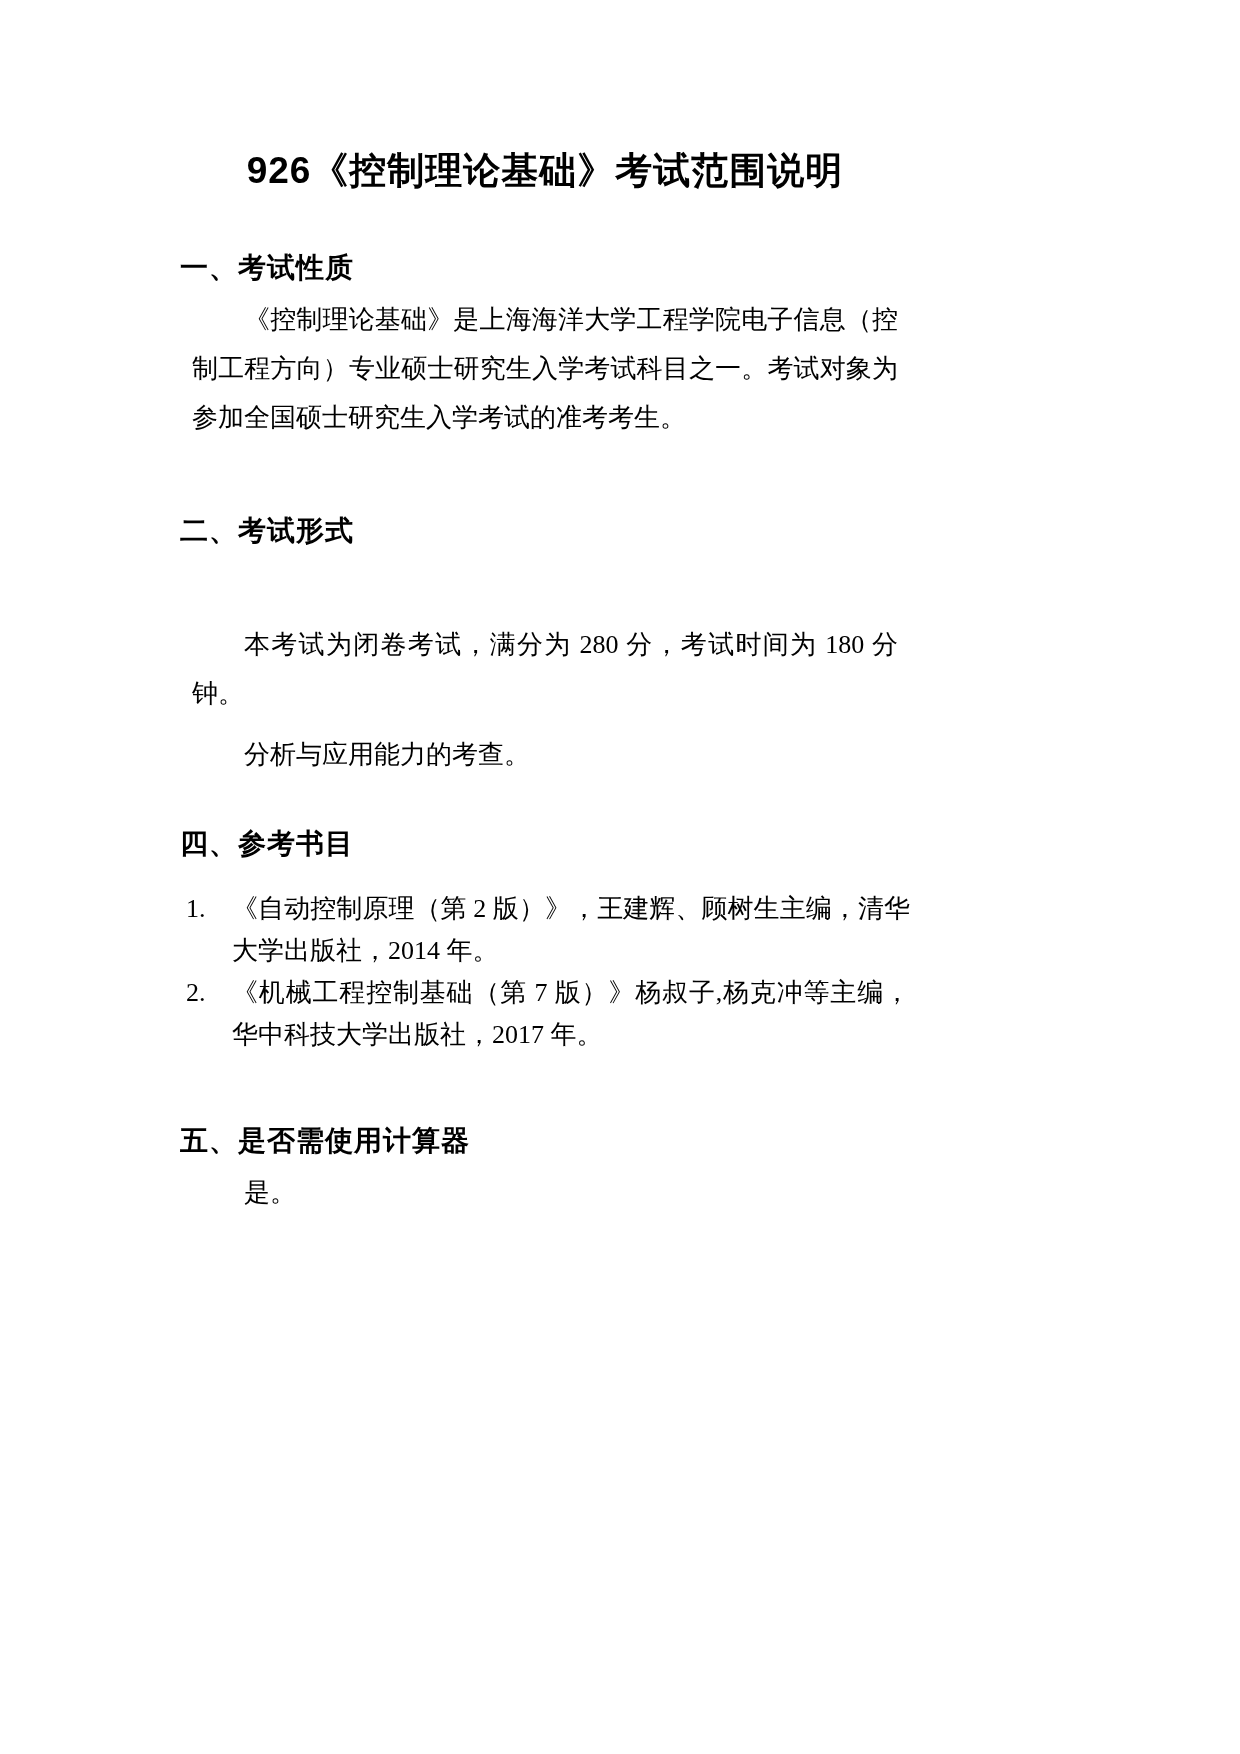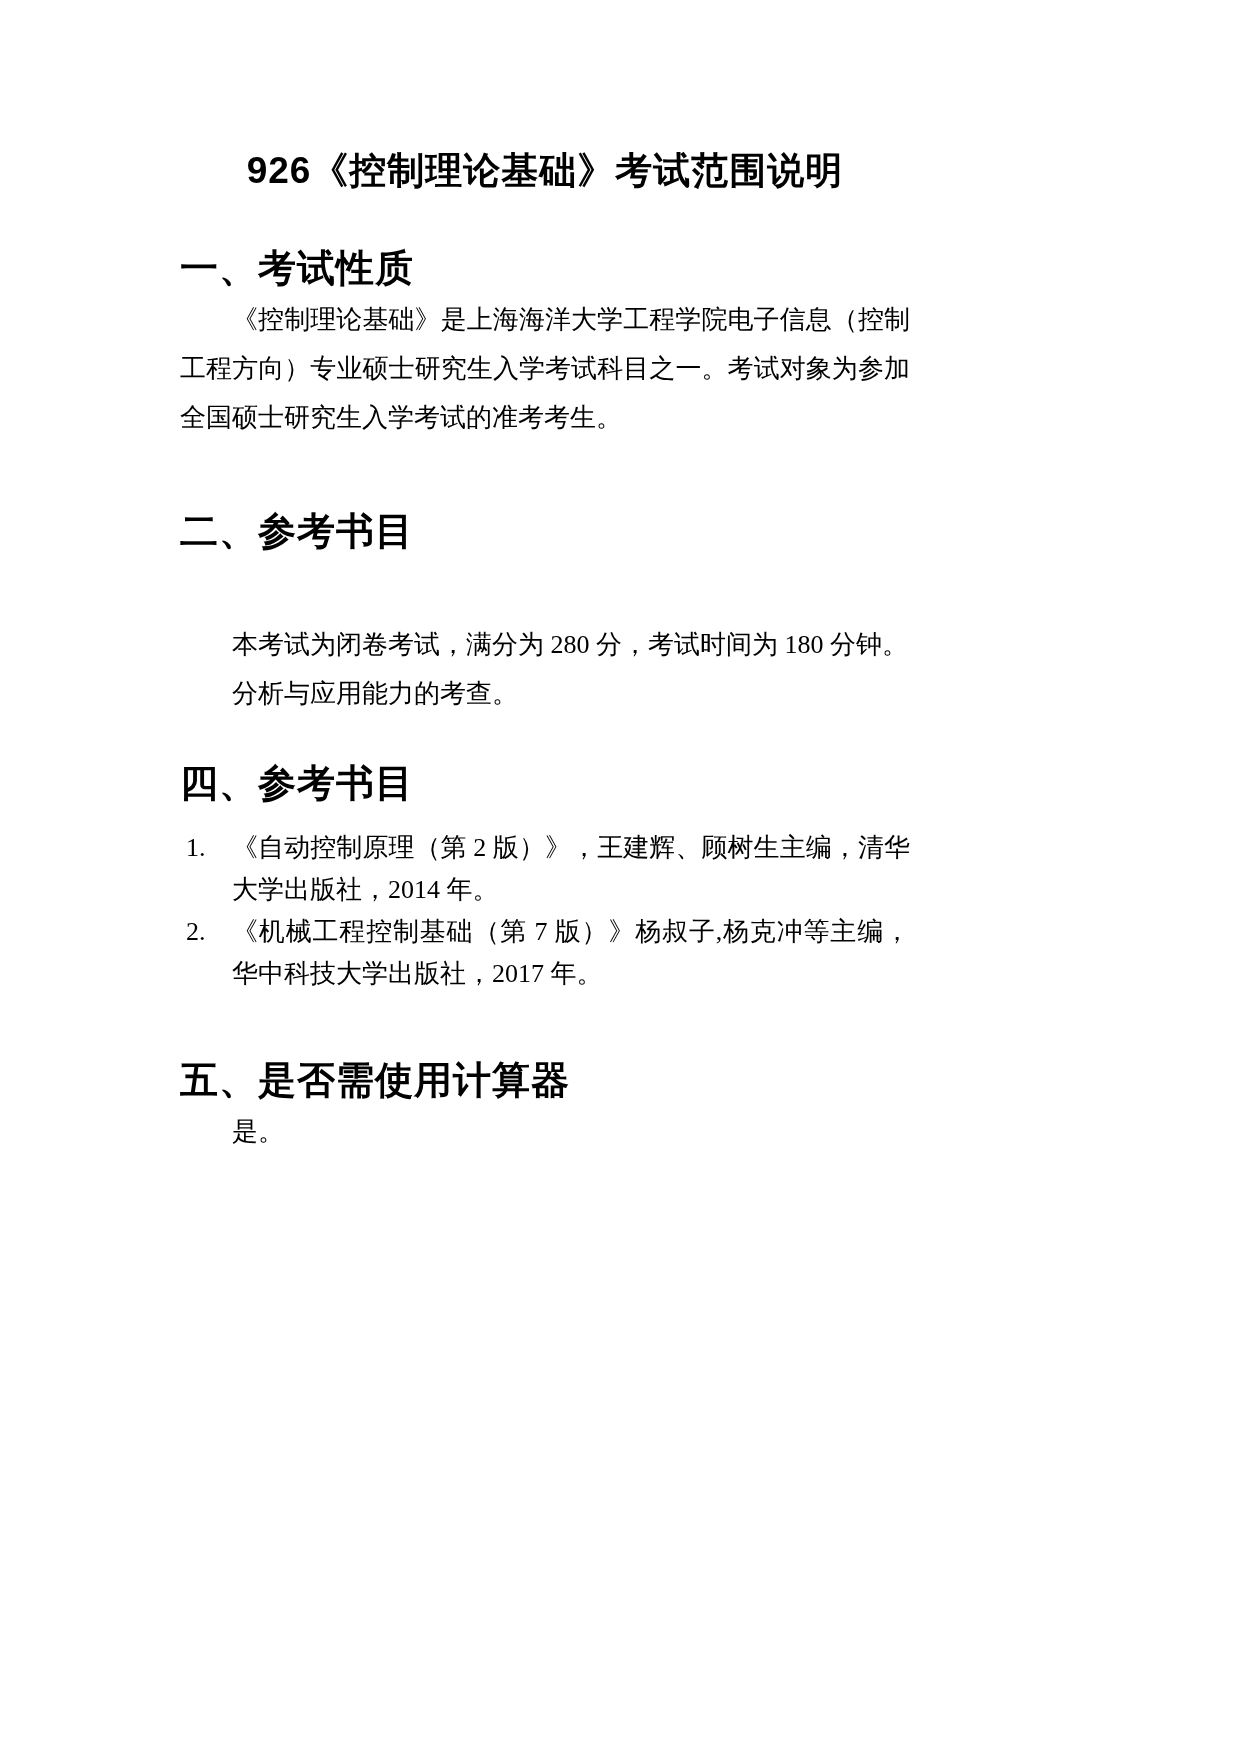--- a/index.html
+++ b/index.html
@@ -24,33 +24,33 @@
     text-align: center;
     font-family: "Liberation Sans", "DejaVu Sans", sans-serif;
     font-size: 37px;
     font-weight: bold;
     line-height: 46px;
     letter-spacing: 1px;
   }
   .sec-heading {
     margin: 0;
     font-family: "Liberation Sans", "DejaVu Sans", sans-serif;
-    font-size: 38px;
+    font-size: 28px;
     font-weight: bold;
     line-height: 38px;
     letter-spacing: 1px;
   }
   .sec { margin: 0; }
   .s1 { margin-top: 55px; }
   .s2 { margin-top: 70px; }
   .s3 { margin-top: 70px; }
   .s4 { margin-top: 46px; }
   .s5 { margin-top: 66px; }
   .sec p {
-    margin: 0;
+    margin: 12px;
     line-height: 49px;
     text-align: justify;
     text-indent: 2em;
   }
   .sec p.first { margin-top: 8px; }
   .ref-list {
     list-style: none;
     margin: 25px 0 0 0;
     padding: 0;
     line-height: 42px;
@@ -73,21 +73,21 @@
 <div class="page">
 
   <h1 class="doc-title">926《控制理论基础》考试范围说明</h1>
 
   <section class="sec s1">
     <h2 class="sec-heading">一、考试性质</h2>
     <p class="first">《控制理论基础》是上海海洋大学工程学院电子信息（控制工程方向）专业硕士研究生入学考试科目之一。考试对象为参加全国硕士研究生入学考试的准考考生。</p>
   </section>
 
   <section class="sec s2">
-    <h2 class="sec-heading">二、参考书目</h2>
+    <h2 class="sec-heading">二、考试形式</h2>
   </section>
 
   <section class="sec s3">
     <p class="first">本考试为闭卷考试，满分为 280 分，考试时间为 180 分钟。</p>
     <p>分析与应用能力的考查。</p>
   </section>
 
   <section class="sec s4">
     <h2 class="sec-heading">四、参考书目</h2>
     <ol class="ref-list">

